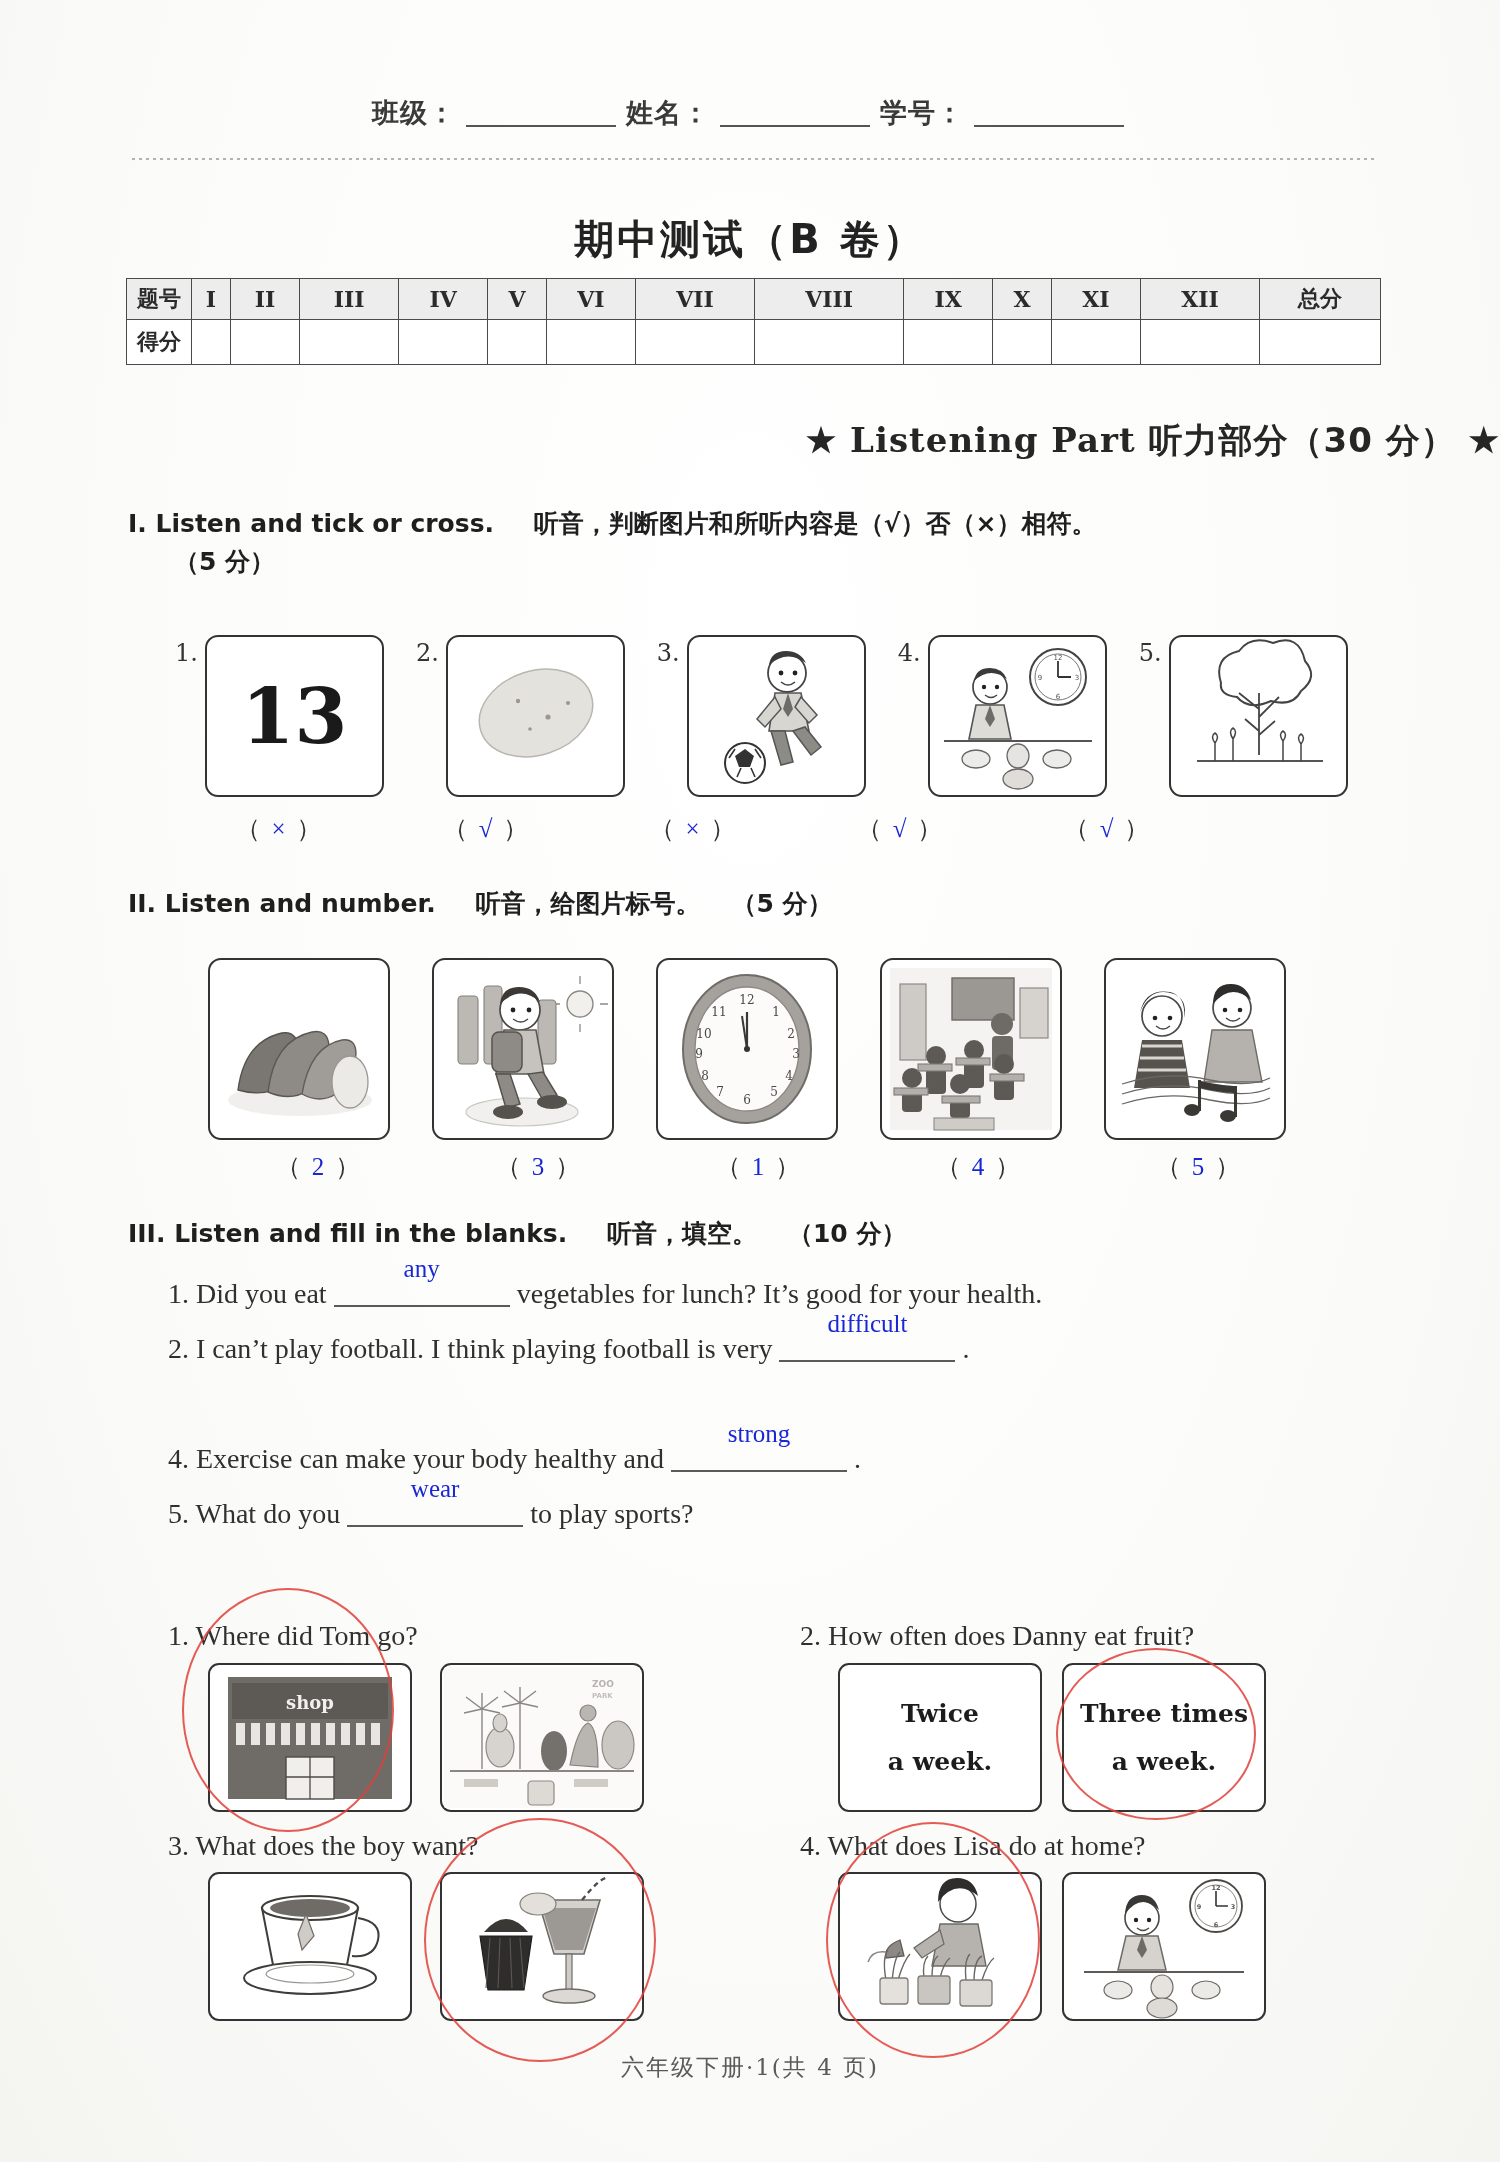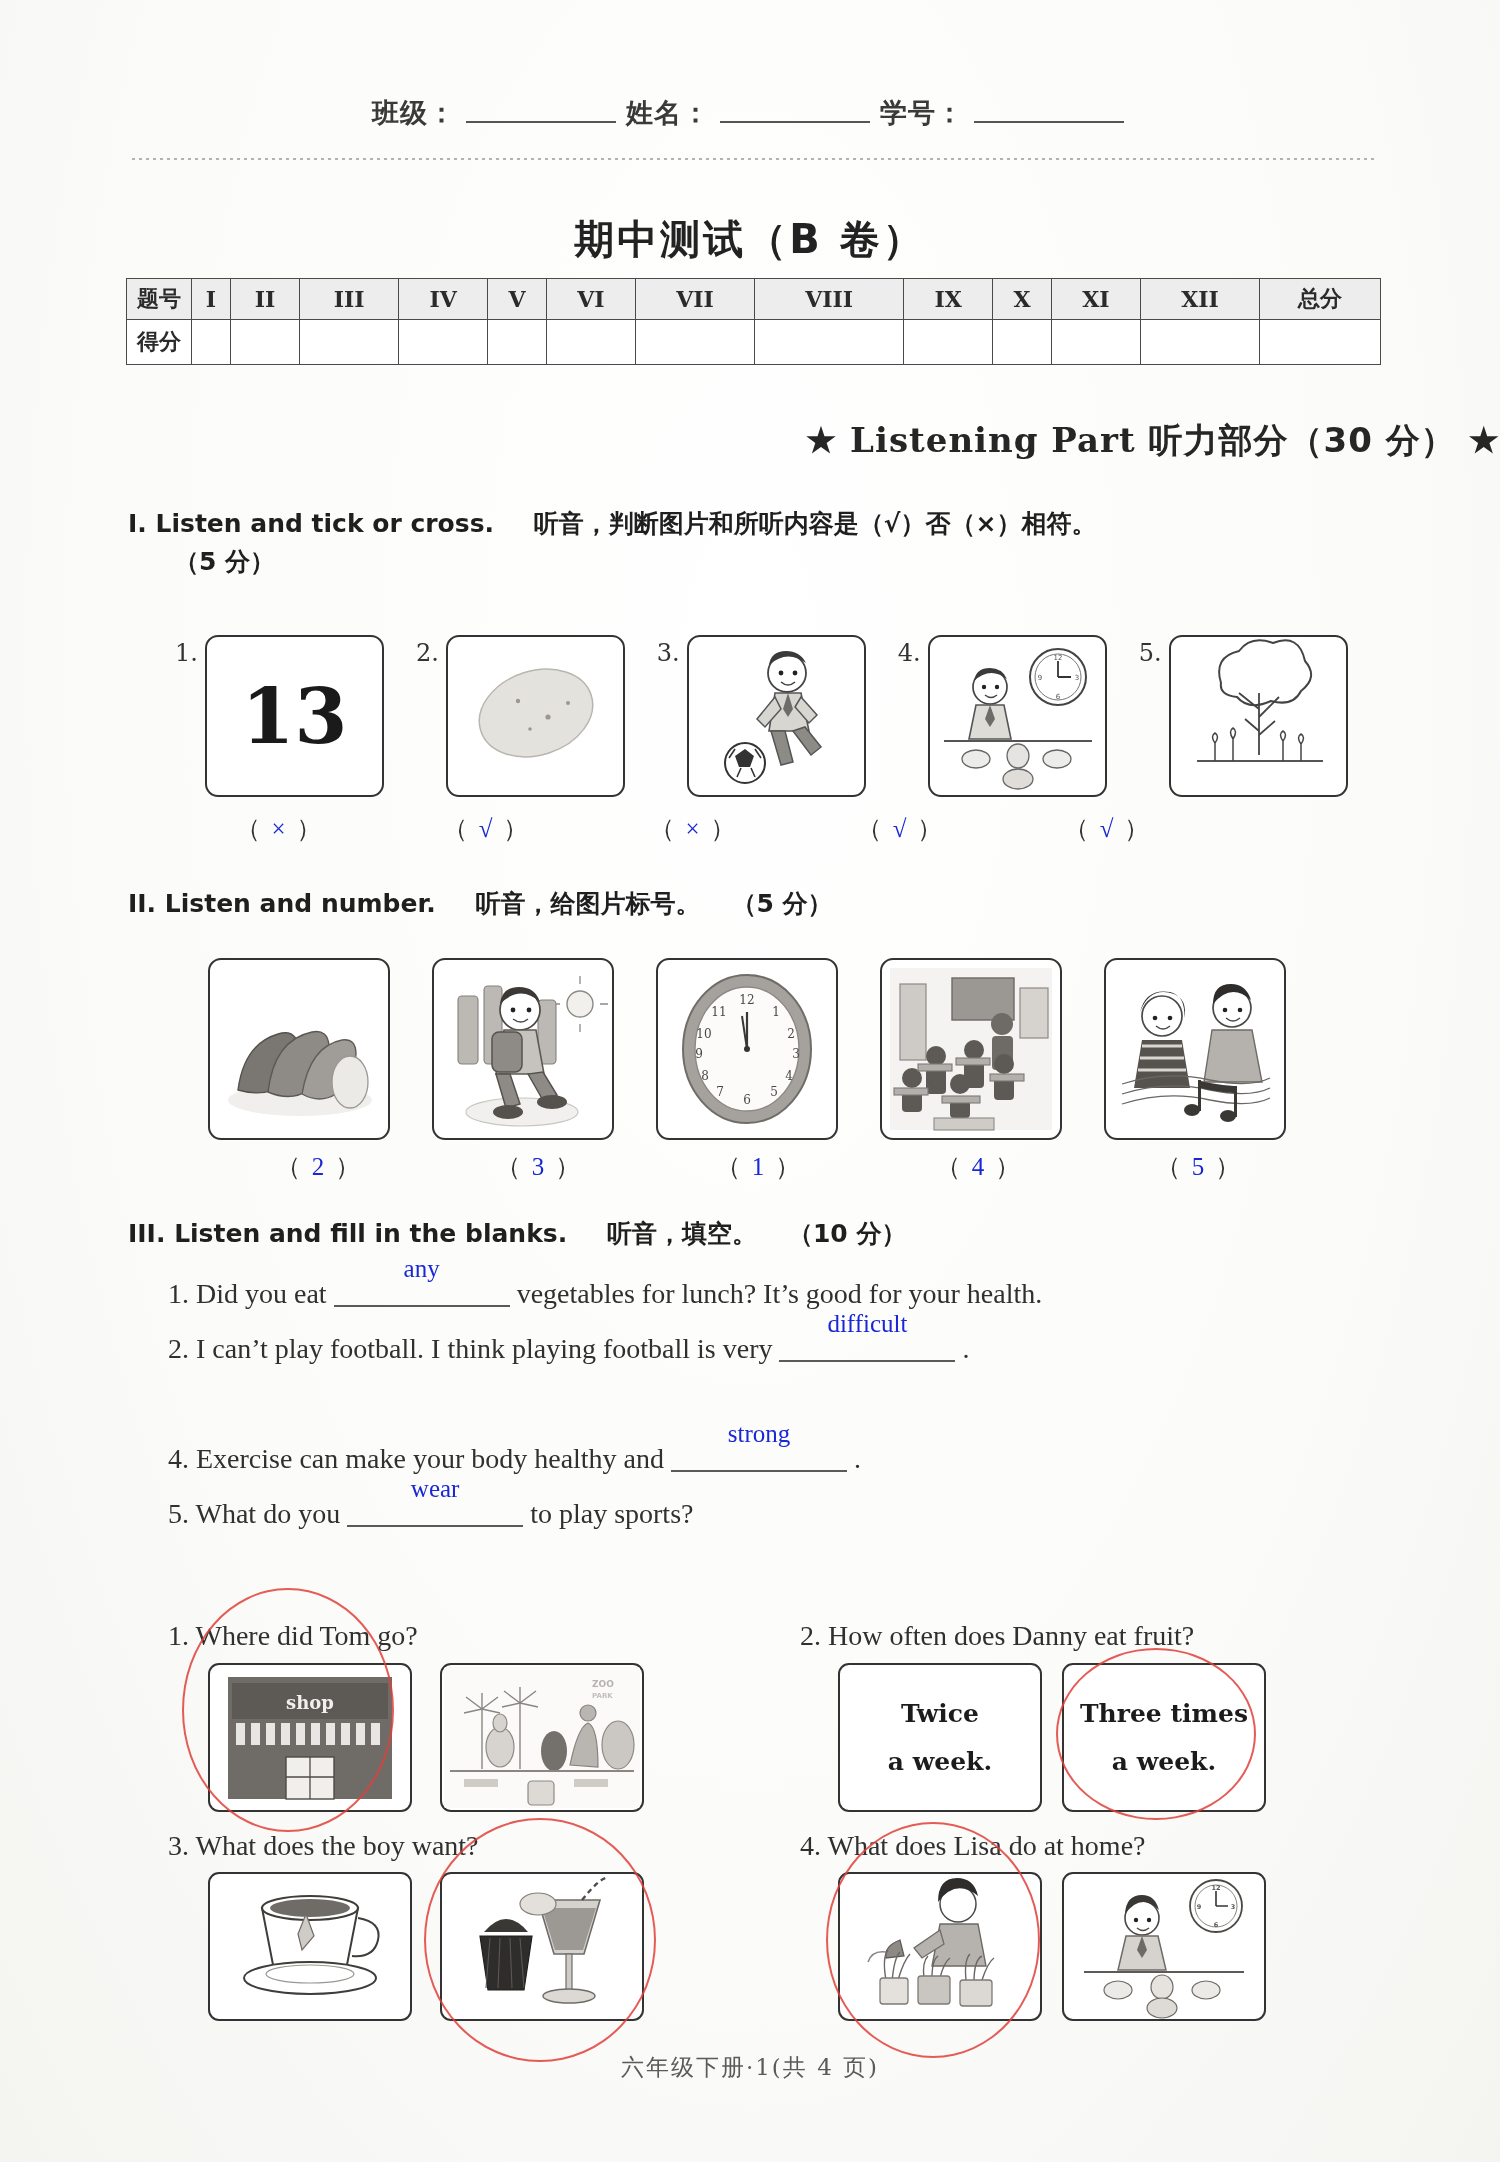--- a/index.html
+++ b/index.html
@@ -12,21 +12,21 @@
     overflow:hidden;
   }
   .page{
     position:absolute;inset:0;
     background:
       radial-gradient(ellipse at 50% 30%, #ffffff 0%, #fbfbf9 60%, #f4f4f1 100%);
   }
   
   .hdr{
     position:absolute;top:95px;left:0;width:1500px;
-    display:flex;justify-content:center;align-items:flex-start;gap:6px;
+    display:flex;justify-content:center;align-items:center;gap:6px;
     font-family:"DejaVu Sans", sans-serif;
     font-weight:700;font-size:27px;color:#3a3a3a;
     letter-spacing:1px;
   }
   .hdr .blank{display:inline-block;width:150px;border-bottom:2px solid #555;height:26px;margin:0 4px;}
   .dotline{
     position:absolute;top:158px;left:132px;width:1245px;height:2px;
     background-image:repeating-linear-gradient(to right,#9a9a9a 0 3px,transparent 3px 7px);
     opacity:.75;
   }

